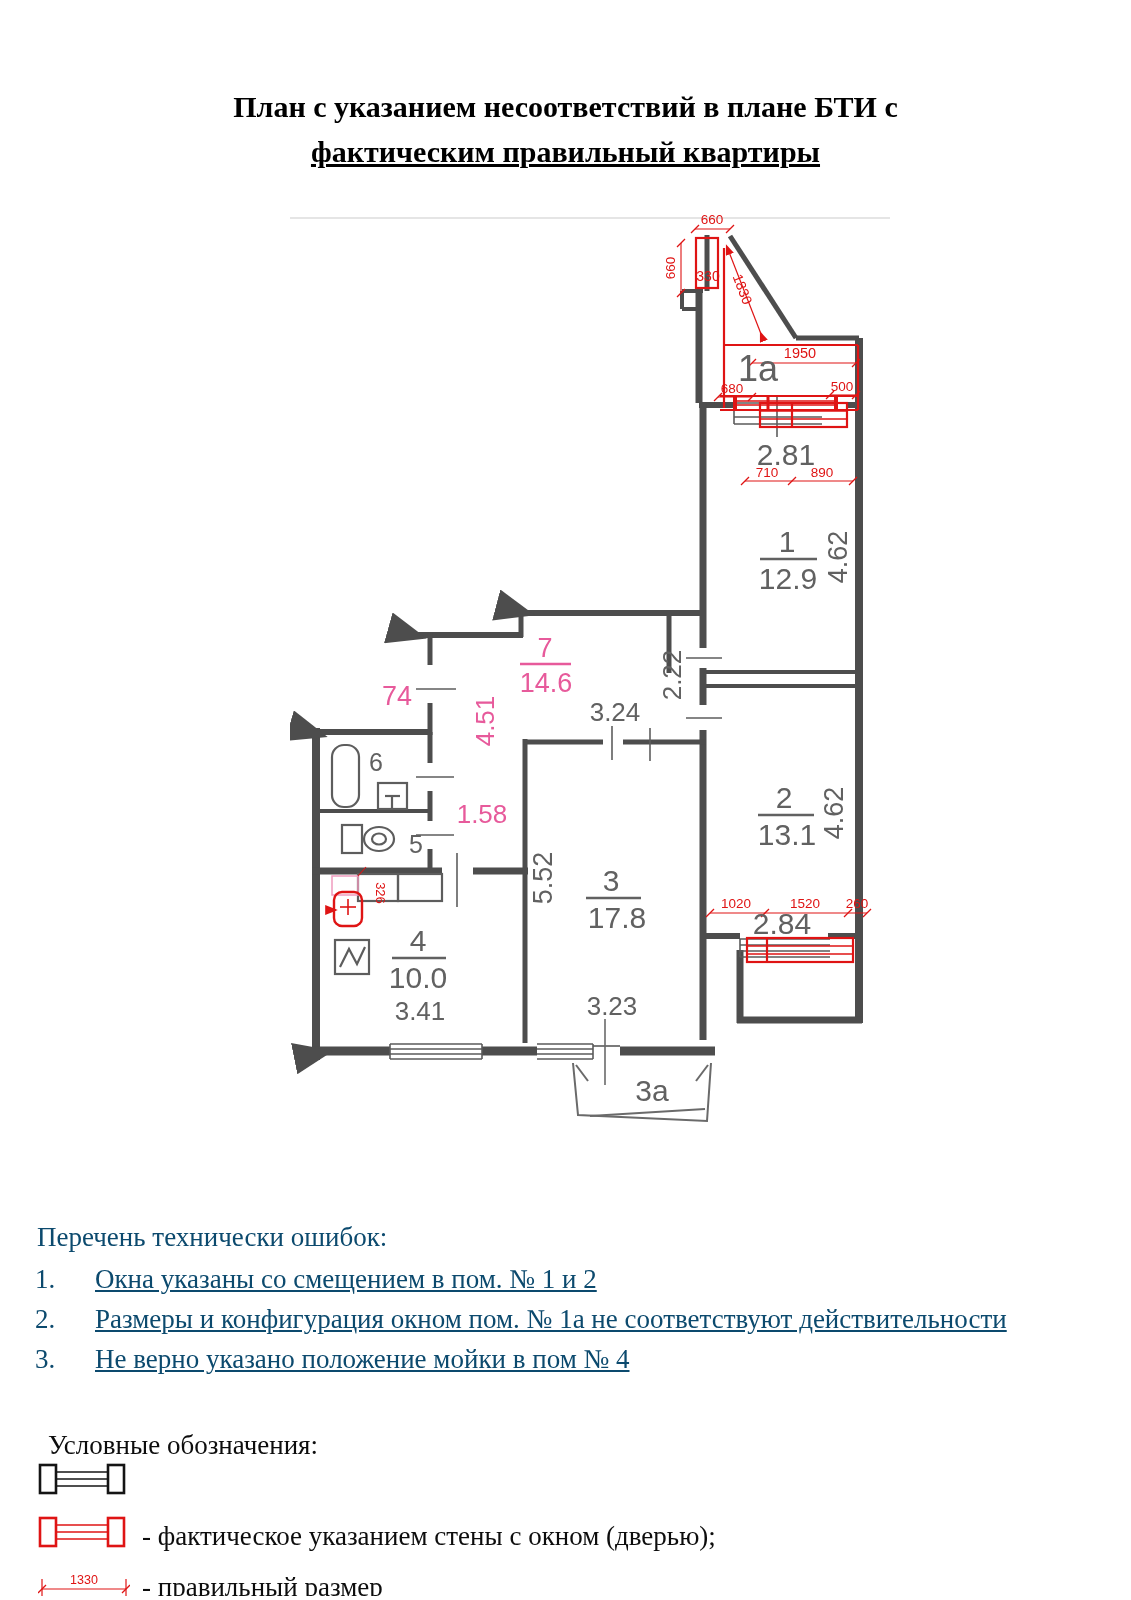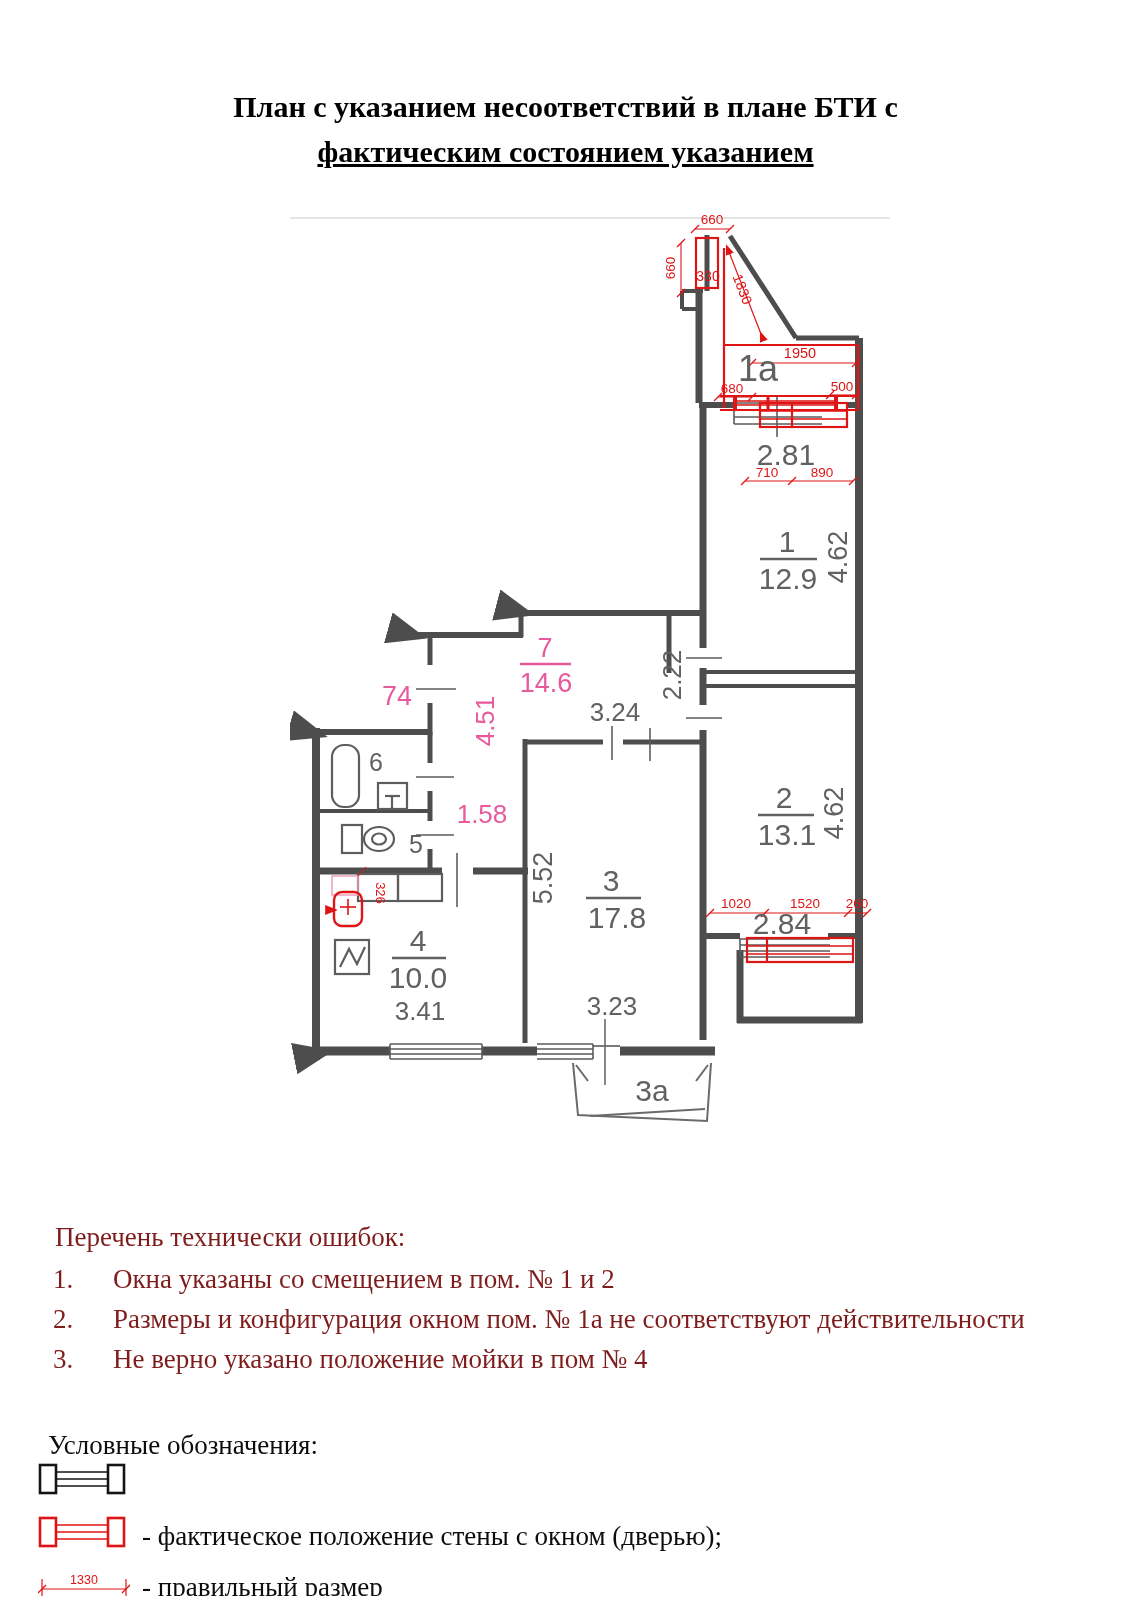--- a/index.html
+++ b/index.html
@@ -2,39 +2,39 @@
 <html><head>
 <meta charset="utf-8">
 <style>
   html,body{margin:0;padding:0;background:#ffffff;}
   .page{position:relative;width:1131px;height:1596px;background:#fff;overflow:hidden;
         font-family:"Liberation Serif", serif;color:#111;}
   .title{position:absolute;top:84px;left:0;width:1131px;text-align:center;
          font-weight:bold;font-size:30px;line-height:45px;color:#000;}
   .title .u{text-decoration:underline;}
   .plan-wrap{position:absolute;left:290px;top:205px;width:620px;height:930px;}
-  .errors{position:absolute;left:53px;top:1222px;width:1060px;font-size:27px;color:#7f1d1d;}
+  .errors{position:absolute;left:35px;top:1222px;width:1060px;font-size:27px;color:#0c4a6e;}
   .errors .hd{margin:0 0 10px 2px;}
   .err-row{display:flex;margin:0 0 7px 0;line-height:33px;}
   .err-row .num{width:60px;flex:0 0 60px;}
-  .err-row .txt{flex:1;}
+  .err-row .txt{flex:1;text-decoration:underline;}
   .legend{position:absolute;left:38px;top:1430px;width:1060px;font-size:27px;color:#0d0d0d;}
   .legend .hd{margin:0 0 0 10px;}
   .lg-row{display:flex;align-items:center;margin:0 0 9px 0;line-height:34px;}
   .lg-sym{width:92px;flex:0 0 92px;margin-right:12px;}
   text{font-family:"Liberation Sans", sans-serif;}
 </style>
 </head>
 <body>
 
 <div class="page">
 
   <div class="title">
     <div>План с указанием несоответствий в плане БТИ с</div>
-    <div class="u">фактическим состоянием указанием</div>
+    <div class="u">фактическим правильный квартиры</div>
   </div>
 
   <div class="plan-wrap">
   <svg width="620" height="930" viewBox="0 0 620 930">
 
     <line x1="0" y1="13" x2="600" y2="13" stroke="#dcdcdc" stroke-width="1.5"></line>
 
     <defs>
       <marker id="ga" markerWidth="10" markerHeight="8" refX="8" refY="4" orient="auto">
         <polygon points="10,0 0,4 10,8" fill="#4d4d4d"></polygon>
@@ -363,21 +363,21 @@
         <svg width="92" height="36" viewBox="0 0 92 36">
           <g stroke="#df1414" fill="#fff">
             <rect x="2" y="4" width="16" height="28" stroke-width="2.6"></rect>
             <rect x="70" y="4" width="16" height="28" stroke-width="2.6"></rect>
             <line x1="18" y1="11" x2="70" y2="11" stroke-width="1.6"></line>
             <line x1="18" y1="18" x2="70" y2="18" stroke-width="1.6"></line>
             <line x1="18" y1="25" x2="70" y2="25" stroke-width="1.6"></line>
           </g>
         </svg>
       </span>
-      <span>- фактическое положение стены с окном (дверью);</span>
+      <span>- фактическое указанием стены с окном (дверью);</span>
     </div>
 
     <div class="lg-row">
       <span class="lg-sym">
         <svg width="92" height="32" viewBox="0 0 92 32">
           <g stroke="#df1414" fill="none">
             <line x1="4" y1="22" x2="88" y2="22" stroke-width="1.2"></line>
             <line x1="4" y1="12" x2="4" y2="30" stroke-width="1.2"></line>
             <line x1="88" y1="12" x2="88" y2="30" stroke-width="1.2"></line>
             <line x1="0" y1="26" x2="8" y2="18" stroke-width="1.3"></line>

